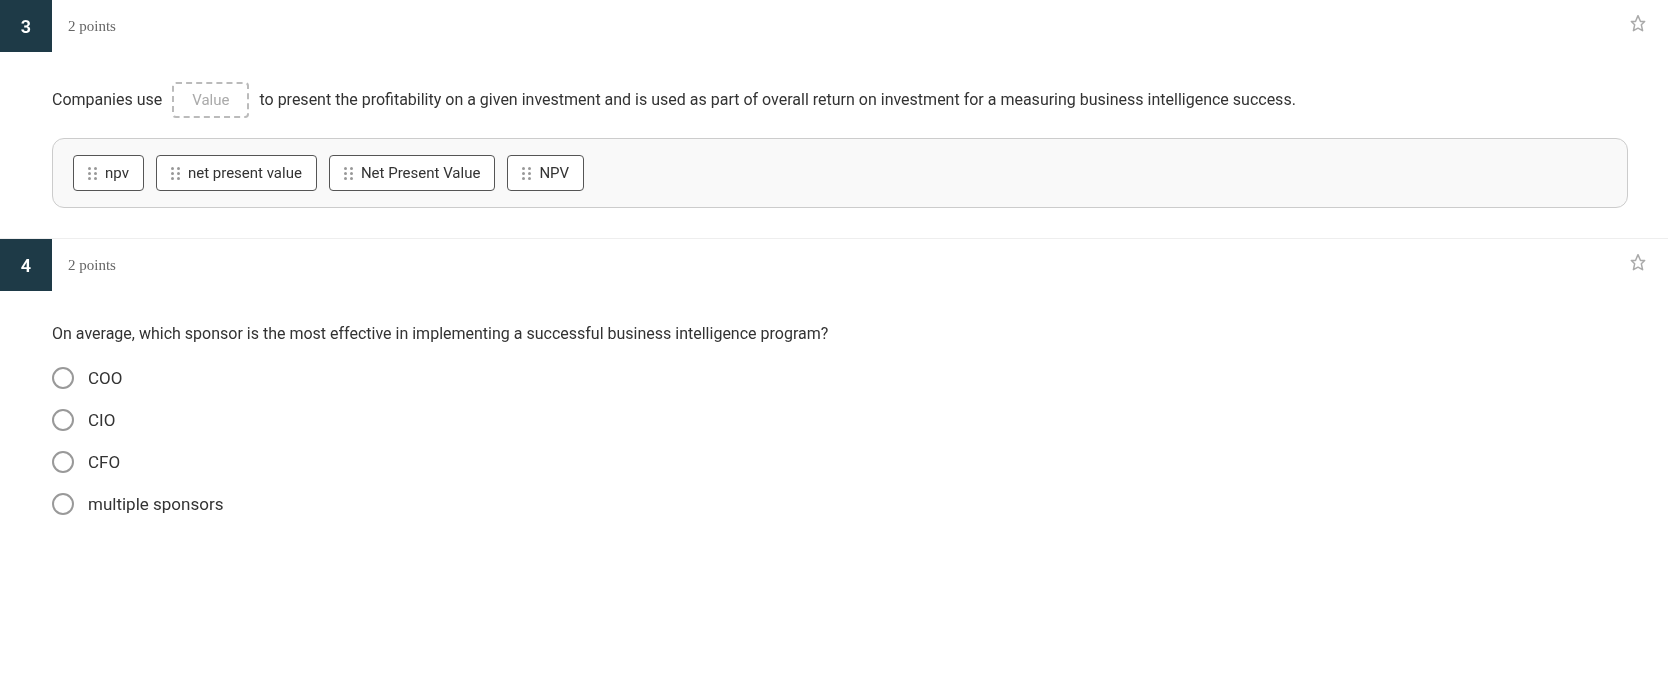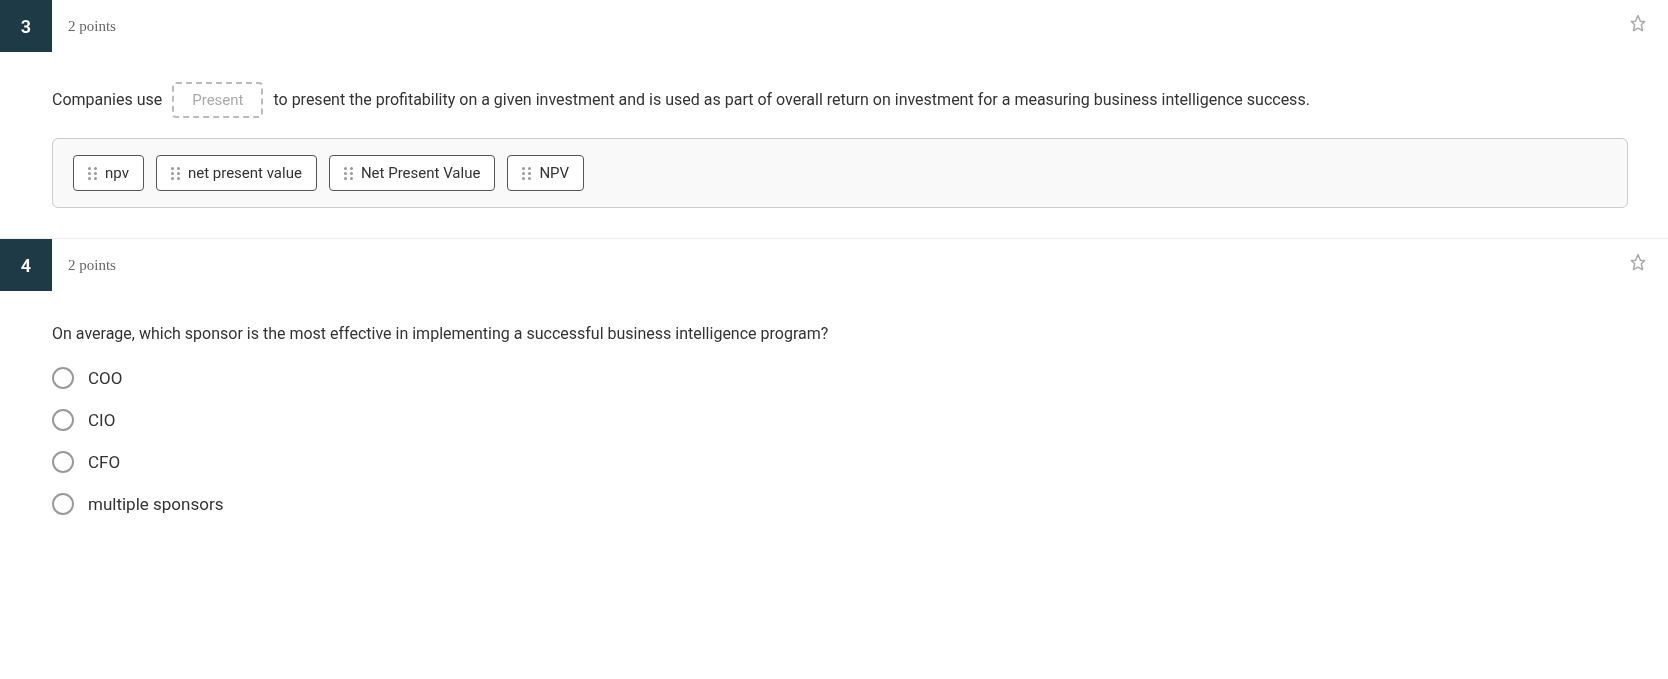--- a/index.html
+++ b/index.html
@@ -77,21 +77,21 @@
       color: #aaa;
       padding: 4px 18px;
       border-radius: 4px;
       font-size: 15px;
       margin: 0 6px;
       background: #fff;
     }
 
     .drag-options-container {
       border: 1px solid #ccc;
-      border-radius: 6px;
+      border-radius: 12px;
       padding: 16px 20px;
       background: #f9f9f9;
       display: flex;
       flex-wrap: wrap;
       gap: 12px;
       margin-top: 8px;
     }
 
     .drag-option {
       display: flex;
@@ -168,21 +168,21 @@
 
     <div class="pin-icon" title="Pin">
       <svg width="20" height="20" viewBox="0 0 24 24" fill="none" stroke="#aaa" stroke-width="1.8" stroke-linecap="round" stroke-linejoin="round">
         <path d="M12 2l3 7h5l-4 4 1.5 7L12 17l-5.5 3L8 13 4 9h5z"></path>
       </svg>
     </div>
 
     <div class="question-body">
       <div class="question-text">
         <span>Companies use</span>
-        <span class="answer-placeholder">Present</span>
+        <span class="answer-placeholder">Value</span>
         <span>to present the profitability on a given investment and is used as part of overall return on investment for a measuring business intelligence success.</span>
       </div>
 
       <div class="drag-options-container">
         <div class="drag-option">
           <span class="drag-handle">
             <span class="drag-handle-row">
                 <span class="drag-dot"></span>
                 <span class="drag-dot"></span>
               </span>

